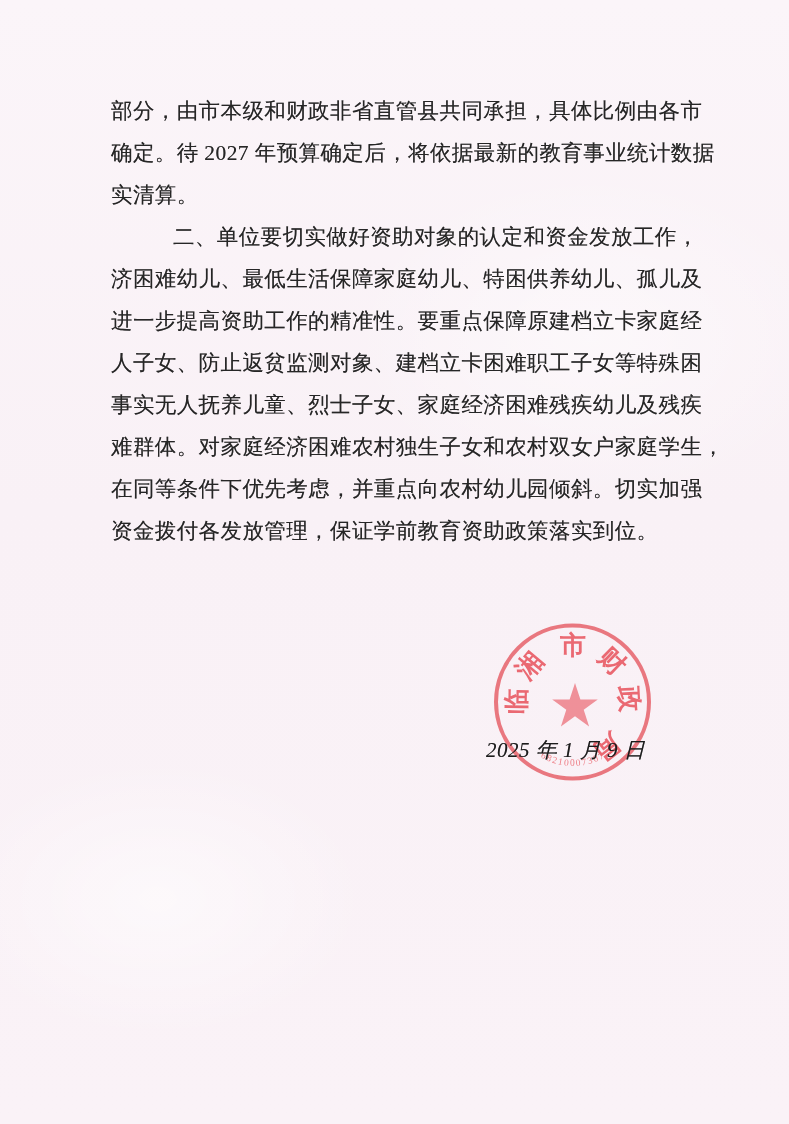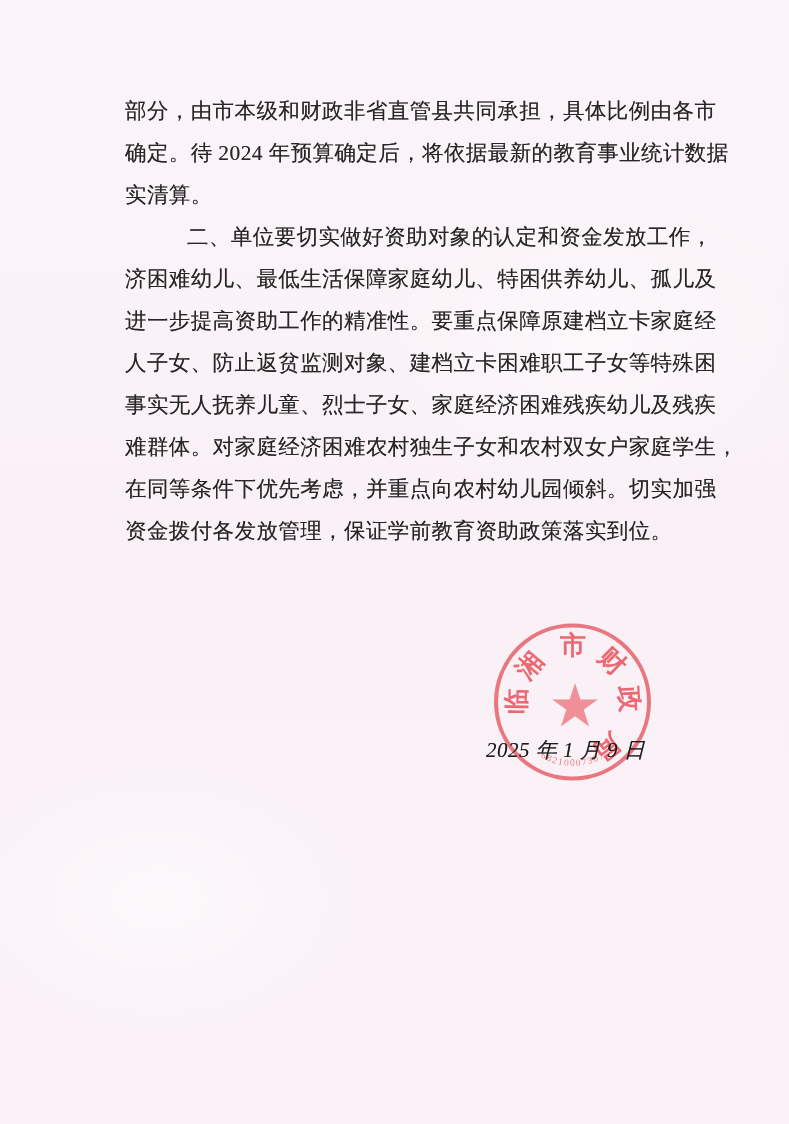--- a/index.html
+++ b/index.html
@@ -17,21 +17,21 @@
     width: 789px;
     height: 1124px;
     background:
       radial-gradient(ellipse 300px 200px at 20% 80%, rgba(255,255,255,0.55), rgba(255,255,255,0) 70%),
       radial-gradient(ellipse 350px 240px at 75% 30%, rgba(255,255,255,0.45), rgba(255,255,255,0) 70%),
       linear-gradient(180deg, #fbf5f9 0%, #f9f1f6 45%, #faf2f7 100%);
     overflow: hidden;
   }
   .textblock {
     position: absolute;
-    left: 125px;
+    left: 111px;
     top: 90px;
     width: 588px;
   }
   .line {
     height: 42px;
     line-height: 42px;
     font-size: 21.5px;
     letter-spacing: 0.4px;
     color: #262626;
     white-space: nowrap;
@@ -64,21 +64,21 @@
     font-style: italic;
   }
 </style>
 </head>
 <body>
 
 <div class="page">
 
   <div class="textblock">
     <div class="line">部分，由市本级和财政非省直管县共同承担，具体比例由各市</div>
-    <div class="line">确定。待 2024 年预算确定后，将依据最新的教育事业统计数据</div>
+    <div class="line">确定。待 2027 年预算确定后，将依据最新的教育事业统计数据</div>
     <div class="line">实清算。</div>
     <div class="line indent">二、单位要切实做好资助对象的认定和资金发放工作，</div>
     <div class="line">济困难幼儿、最低生活保障家庭幼儿、特困供养幼儿、孤儿及</div>
     <div class="line">进一步提高资助工作的精准性。要重点保障原建档立卡家庭经</div>
     <div class="line">人子女、防止返贫监测对象、建档立卡困难职工子女等特殊困</div>
     <div class="line">事实无人抚养儿童、烈士子女、家庭经济困难残疾幼儿及残疾</div>
     <div class="line">难群体。对家庭经济困难农村独生子女和农村双女户家庭学生，</div>
     <div class="line">在同等条件下优先考虑，并重点向农村幼儿园倾斜。切实加强</div>
     <div class="line">资金拨付各发放管理，保证学前教育资助政策落实到位。</div>
   </div>

